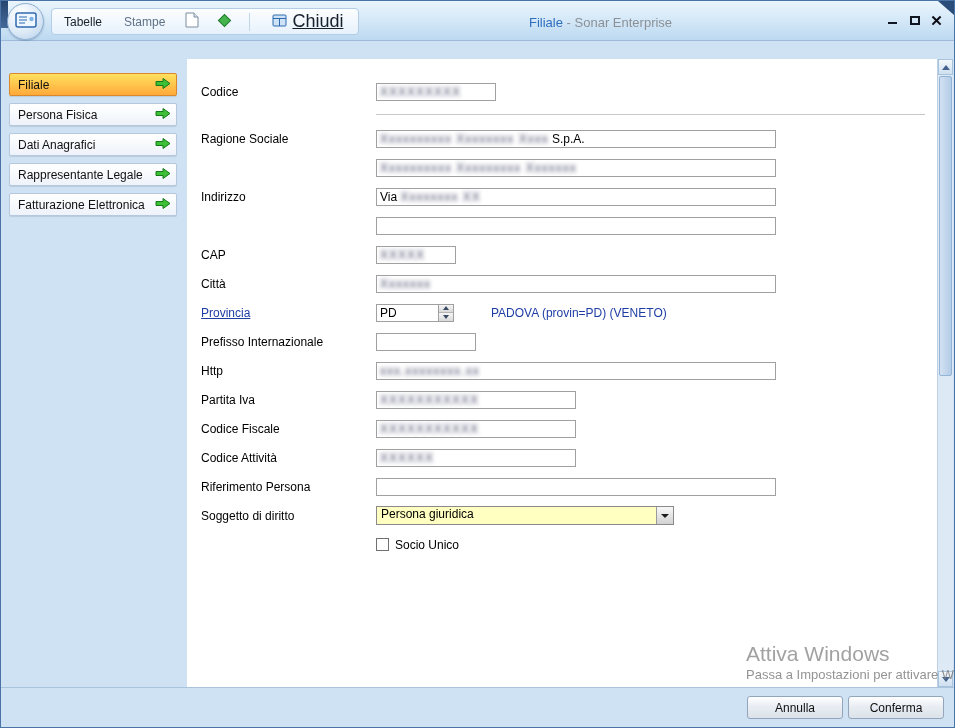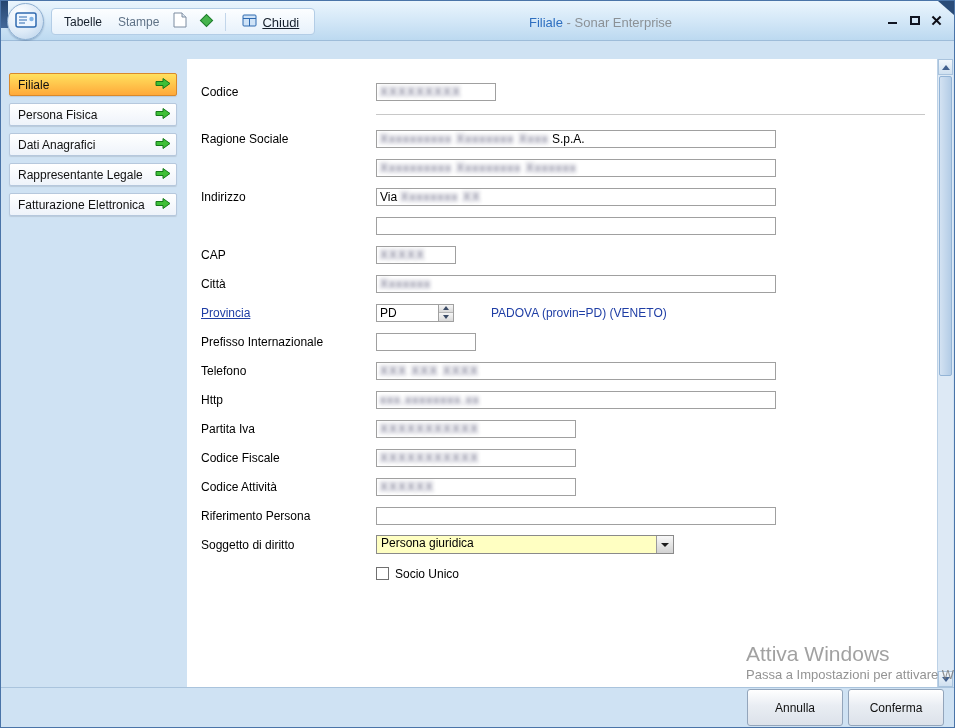--- a/index.html
+++ b/index.html
@@ -24,28 +24,28 @@
   .app-circle {
     position:absolute; left:6px; top:2px; width:37px; height:37px; border-radius:50%;
     background:radial-gradient(circle at 35% 28%, #ffffff, #ddeaf7 55%, #b4cfe9);
     border:1px solid #8fb0d2; display:flex; align-items:center; justify-content:center;
     box-shadow:0 1px 2px rgba(40,70,110,0.35);
   }
   .toolbar-group {
     position:absolute; left:50px; top:7px; height:27px;
     border:1px solid #b3cde6; border-radius:4px;
     background:linear-gradient(#fcfeff, #e7f1fb);
-    display:flex; align-items:center; padding:0 9px; gap:10px;
+    display:flex; align-items:center; padding:0 9px; gap:16px;
   }
   .tool-label { font-size:12px; cursor:pointer; background:none; border:none; padding:2px 3px; font-family:inherit; }
   .tool-label.dark { color:#16202c; }
   .tool-label.muted { color:#5f7286; }
   .tool-icon-btn { background:none; border:none; padding:1px; display:flex; align-items:center; cursor:pointer; }
   .tool-divider { width:1px; height:18px; background:#c2d6ea; }
-  .chiudi-btn { display:flex; align-items:flex-end; gap:5px; background:none; border:none; cursor:pointer; font-family:inherit; font-size:13px; color:#16202c;text-decoration:underline; }
+  .chiudi-btn { display:flex; align-items:flex-end; gap:5px; background:none; border:none; cursor:pointer; font-family:inherit; font-size:18px; color:#16202c;text-decoration:underline; }
   .win-title { position:absolute; left:528px; top:14px; font-size:13px; white-space:pre; }
   .win-title .t-name { color:#2e6fc0; }
   .win-title .t-rest { color:#8b9196; }
   .win-controls { position:absolute; right:10px; top:10px; display:flex; gap:7px; align-items:center; height:18px; }
   .wc { background:none; border:none; padding:0; width:15px; height:16px; display:flex; align-items:center; justify-content:center; cursor:pointer; }
   .glyph-min { width:9px; height:2px; background:#101522; margin-top:6px; }
   .glyph-max { width:10px; height:9px; border:2px solid #101522; }
   .glyph-close { font-size:15px; font-weight:bold; color:#0b0b14; line-height:1; }
 
   
@@ -100,21 +100,21 @@
   .sb-thumb { position:absolute; left:1px; right:1px; top:17px; height:300px;
     background:linear-gradient(90deg,#d3e2f2,#b3cce6); border:1px solid #93b4d6; border-radius:2px; cursor:grab; }
 
   
   .bottombar {
     position:absolute; left:0; right:0; bottom:0; height:40px;
     background:#cfe2f3; border-top:1px solid #aac4dd;
     display:flex; align-items:center; justify-content:flex-end; gap:5px; padding-right:10px;
   }
   .btn {
-    width:96px; height:37px; border:1px solid #93a5bb; border-radius:3px;
+    width:96px; height:23px; border:1px solid #93a5bb; border-radius:3px;
     background:linear-gradient(#ffffff, #e9edf3 45%, #dce2ea);
     font-size:12px; font-family:inherit; color:#101010; cursor:pointer;
   }
 
   
   .watermark1 { position:absolute; left:745px; top:641px; font-size:21px; color:rgba(125,125,125,0.72); white-space:nowrap; pointer-events:none; }
   .watermark2 { position:absolute; left:745px; top:666px; font-size:13px; color:rgba(120,120,120,0.80); white-space:nowrap; pointer-events:none; }
 </style>
 </head>
 <body>
@@ -290,26 +290,20 @@
       </div>
 
 
       <div class="row">
         <span class="flabel">Prefisso Internazionale</span>
         <div class="tb w100">
             <span></span>
           </div>
       </div>
 
-      <div class="row">
-        <span class="flabel">Telefono</span>
-        <div class="tb w400">
-            <span class="redacted">XXX XXX XXXX</span>
-          </div>
-      </div>
 
 
 
       <div class="row">
         <span class="flabel">Http</span>
         <div class="tb w400">
             <span class="redacted">xxx.xxxxxxxx.xx</span>
           </div>
       </div>
 

